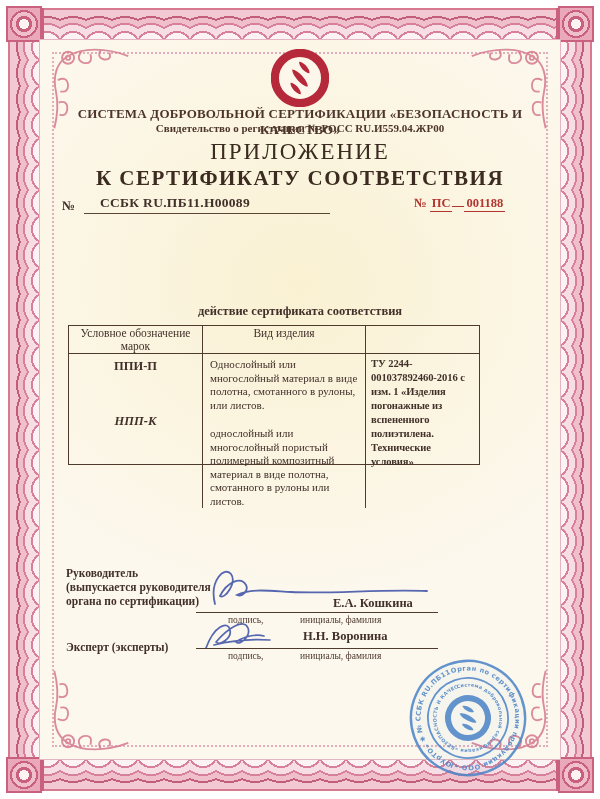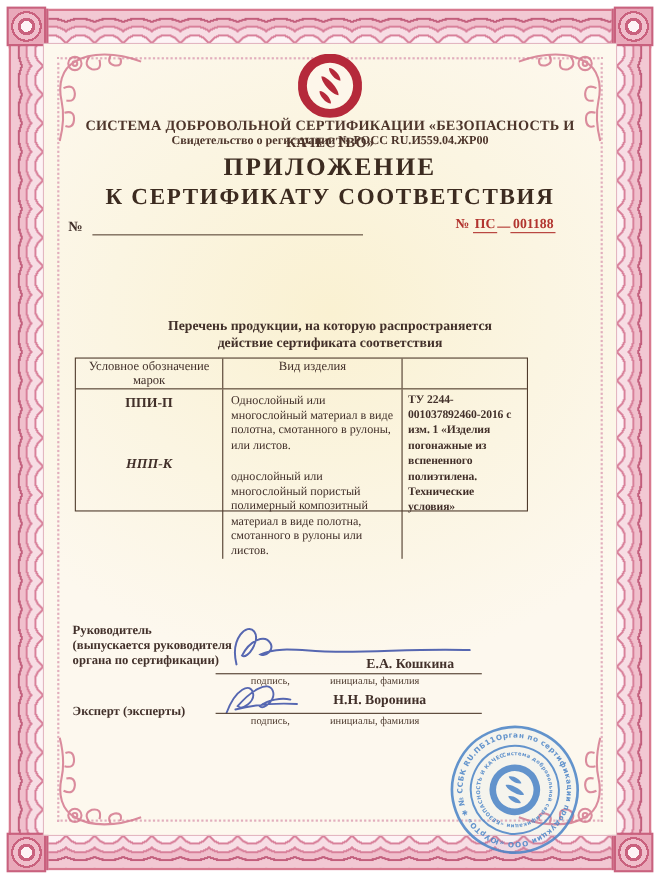--- a/index.html
+++ b/index.html
@@ -44,21 +44,21 @@
   .flourish{position:absolute;width:86px;height:86px;pointer-events:none;}
   .fl-tl{left:44px;top:44px}
   .fl-tr{right:44px;top:44px;transform:scaleX(-1)}
   .fl-bl{left:44px;bottom:44px;transform:scaleY(-1)}
   .fl-br{right:44px;bottom:44px;transform:scale(-1,-1)}
   
   .abs{position:absolute;}
   .ctr{left:40px;right:40px;text-align:center;}
   .org-line{top:106px;font-size:13px;font-weight:700;color:#4d352b;letter-spacing:.2px;}
   .reg-line{top:122px;font-size:11px;font-weight:700;color:#4d352b;}
-  .title1{top:139px;font-size:23px;font-weight:700;letter-spacing:2px;color:#3c2b20;}
+  .title1{top:139px;font-size:23px;font-weight:400;letter-spacing:2px;color:#3c2b20;}
   .title2{top:166px;font-size:21px;font-weight:700;letter-spacing:1.5px;color:#3c2b20;}
   .no-sign-left{left:62px;top:198px;font-size:13px;font-weight:700;}
   .cert-number{left:100px;top:195px;font-size:13.5px;font-weight:700;letter-spacing:.3px;}
   .cert-underline{left:84px;top:213px;width:246px;border-top:1.5px solid #5a4637;}
   .form-number{left:414px;top:196px;font-size:12.5px;font-weight:700;color:#b23530;}
   .form-number .u{border-bottom:1.2px solid #b23530;padding:0 2px 1px 2px;}
   .form-number .gap{display:inline-block;width:8px;}
   .subtitle1{top:289px;font-size:12.5px;font-weight:700;}
   .subtitle2{top:304px;font-size:12.5px;font-weight:700;}
   
@@ -171,27 +171,27 @@
     </g>
   </svg>
 
   <div class="abs ctr org-line">СИСТЕМА ДОБРОВОЛЬНОЙ СЕРТИФИКАЦИИ «БЕЗОПАСНОСТЬ И КАЧЕСТВО»</div>
   <div class="abs ctr reg-line">Свидетельство о регистрации № РОСС RU.И559.04.ЖР00</div>
 
   <div class="abs ctr title1">ПРИЛОЖЕНИЕ</div>
   <div class="abs ctr title2">К СЕРТИФИКАТУ СООТВЕТСТВИЯ</div>
 
   <div class="abs no-sign-left">№</div>
+  <div class="abs cert-number">ССБК RU.ПБ11.Н00089</div>
   <div class="abs cert-underline"></div>
   <div class="abs form-number">
     <span>№</span>
     <span class="u">ПС</span><span class="u gap"></span><span class="u">001188</span>
   </div>
 
-  <div class="abs ctr subtitle1">Перечень  продукции, на которую распространяется</div>
   <div class="abs ctr subtitle2">действие сертификата соответствия</div>
 
   <div class="abs ctable">
     <div class="trow thead">
       <div class="cell c1 th">Условное обозначение марок</div>
       <div class="cell c2 th">Вид изделия</div>
     </div>
     <div class="trow tbody">
       <div class="cell c1">
         <div class="mark mark1">ППИ-П</div>

